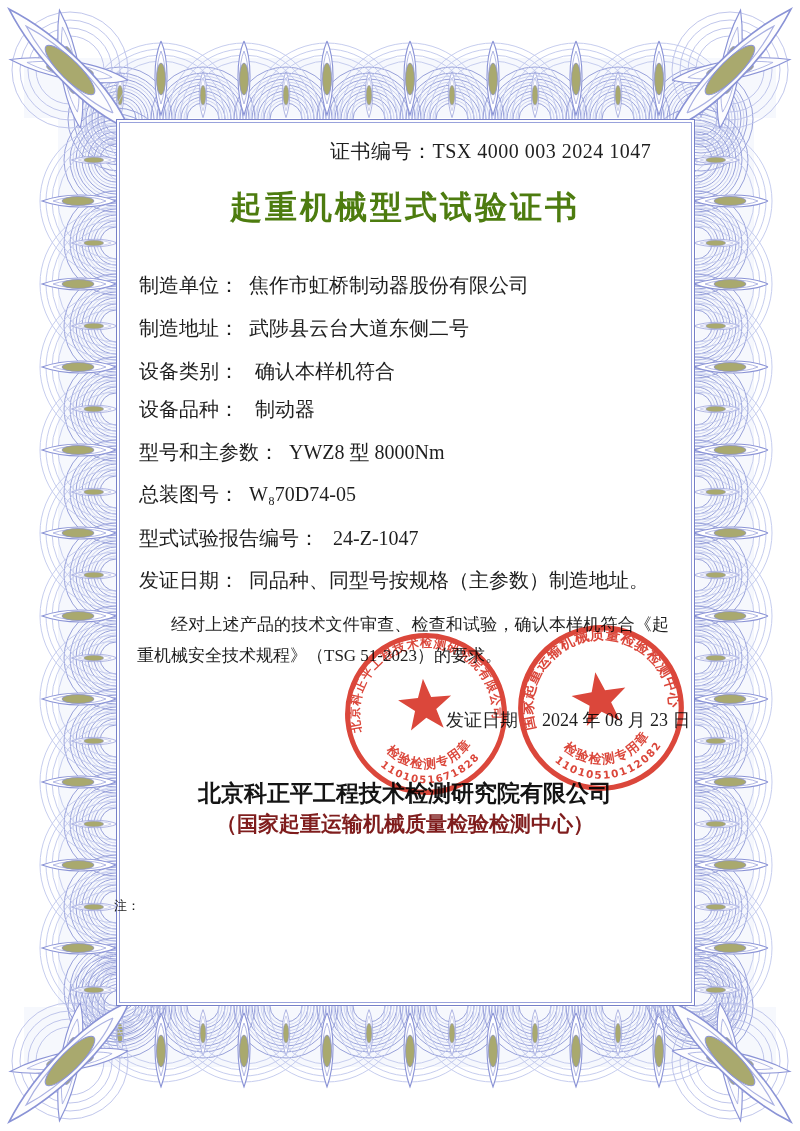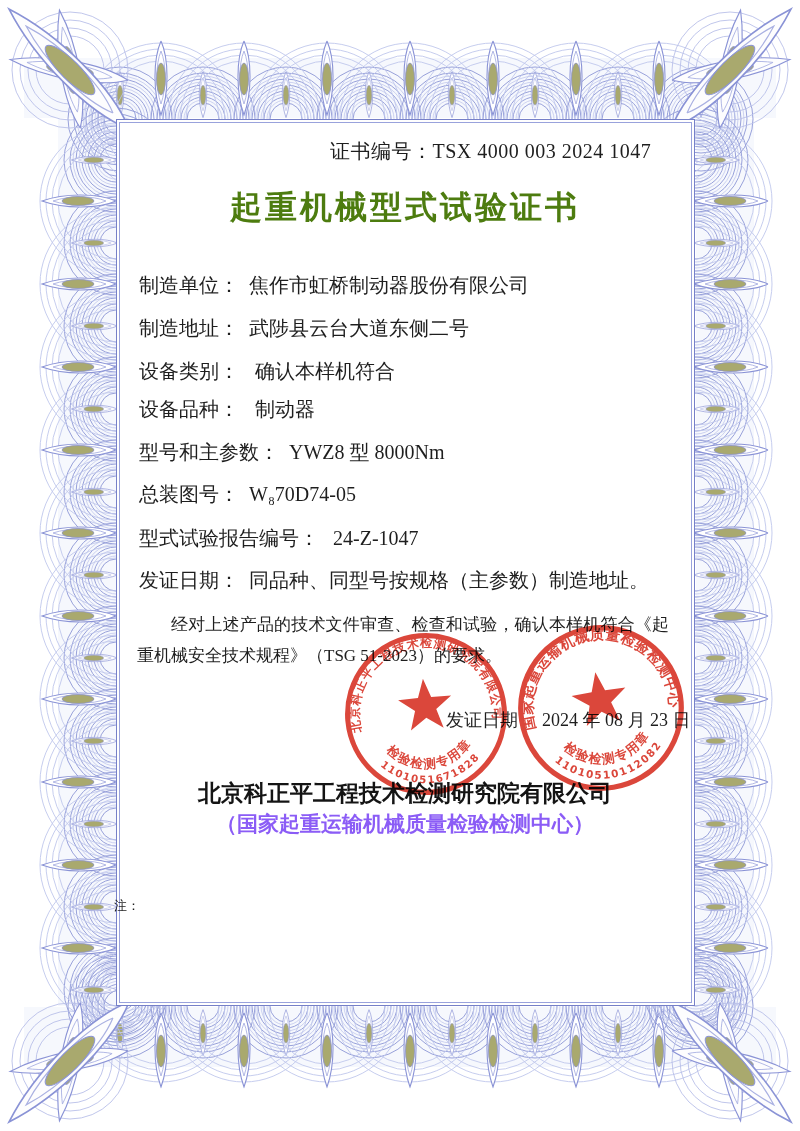--- a/index.html
+++ b/index.html
@@ -15,21 +15,21 @@
   .title{top:186px;left:116px;width:578px;text-align:center;font-size:32px;font-weight:bold;
          letter-spacing:3px;font-family:"DejaVu Sans","Liberation Sans",sans-serif;color:#4d7c0f;}
   .field{left:139px;font-size:20px;white-space:nowrap;}
   .field .val{margin-left:10px;}
   .para{top:609px;left:137px;width:532px;font-size:17px;line-height:31px;text-indent:2em;text-align:justify;}
   .date-line{top:708px;left:446px;font-size:18px;white-space:nowrap;}
   .date-line .val{margin-left:24px;}
   .issuer{top:778px;left:116px;width:578px;text-align:center;font-size:23px;font-weight:bold;
           font-family:"DejaVu Sans","Liberation Sans",sans-serif;color:#141414;}
   .issuer-sub{top:810px;left:116px;width:578px;text-align:center;font-size:21px;font-weight:bold;
-          font-family:"DejaVu Sans","Liberation Sans",sans-serif;color:#8b5cf6;}
+          font-family:"DejaVu Sans","Liberation Sans",sans-serif;color:#7f1d1d;}
   .notes-label{top:897px;left:114px;font-size:13px;}
   .notes{top:897px;left:152px;width:520px;font-size:13px;line-height:29px;}
   .stamp{position:absolute;mix-blend-mode:multiply;opacity:.92;}
   .stamp text{fill:#d8372a;font-weight:bold;font-family:"Liberation Serif","DejaVu Serif",serif;}
   .stamp .ring1{font-size:13px;letter-spacing:1px;}
   .stamp .ring2{font-size:15px;letter-spacing:.5px;}
   .stamp .ctext{font-size:13.5px;letter-spacing:1.5px;}
   .stamp .num{font-size:11px;letter-spacing:1.6px;font-family:"DejaVu Sans","Liberation Sans",sans-serif;}
   .s1{left:342px;top:630px;width:168px;height:168px;transform:rotate(-5deg);}
   .s2{left:515px;top:622px;width:172px;height:172px;transform:rotate(-9deg);}

